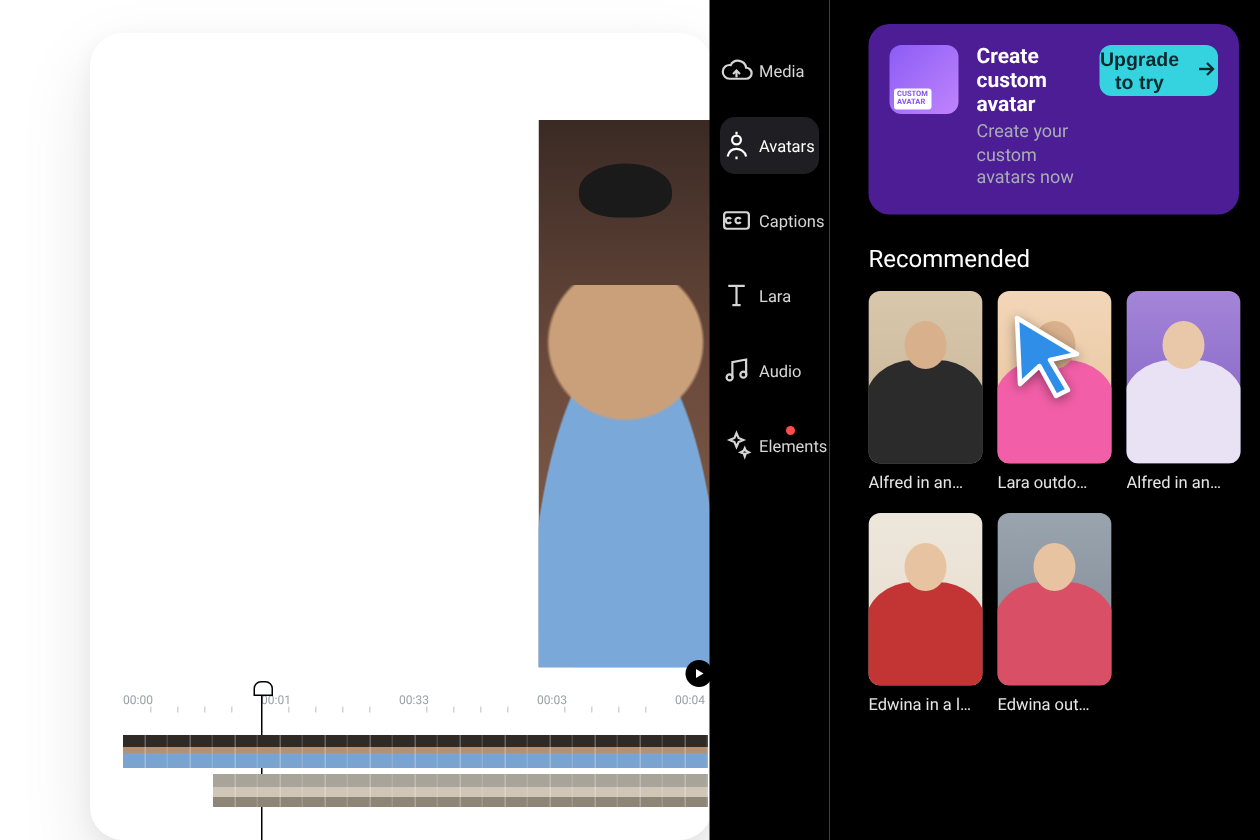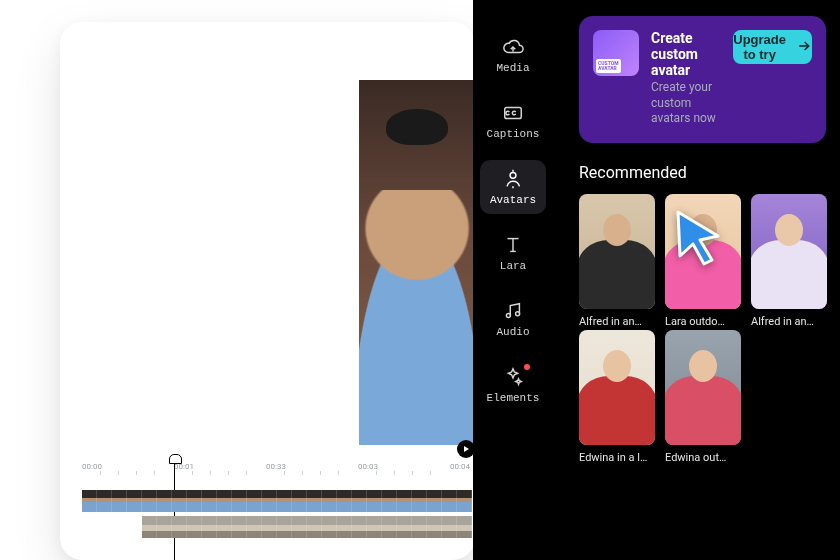--- a/index.html
+++ b/index.html
@@ -82,22 +82,22 @@
   .thumb.b { background:linear-gradient(180deg,#a9a49a 0 40%, #cfc6b8 40% 70%, #8e8577 70% 100%); }
 
   
   .nav-strip {
     position:absolute; left:473px; top:0; width:80px; height:560px;
     background:#000; border-top-left-radius:0;
     display:flex; flex-direction:column; align-items:center;
     padding-top:28px; gap:12px;
   }
   .nav-item {
-    width:66px; display:flex; flex-direction:column; align-items:center; gap:4px;
-    color:#d6d6d6; font-size:11px; padding:8px 0; border-radius:10px; cursor:pointer; position:relative;font-family:Liberation Mono, monospace;
+    width:66px; display:flex; flex-direction:row; align-items:center; gap:4px;
+    color:#d6d6d6; font-size:11px; padding:8px 0; border-radius:10px; cursor:pointer; position:relative;
   }
   .nav-item.active { background:#1f1f23; color:#fff; }
   .nav-icon { width:22px; height:22px; display:flex; align-items:center; justify-content:center; }
   .nav-icon svg { width:22px; height:22px; stroke:#d6d6d6; fill:none; stroke-width:1.6; }
   .nav-item.active .nav-icon svg { stroke:#fff; }
   .notif-dot { position:absolute; top:6px; right:16px; width:6px; height:6px; border-radius:50%; background:#ff4d4d; }
 
   
   .panel {
     position:absolute; left:553px; top:0; right:0; height:560px;
@@ -122,21 +122,21 @@
   .promo-title { font-size:14px; font-weight:700; }
   .promo-sub { font-size:12px; color:#a7adb5; margin-top:2px; line-height:1.3; }
   .upgrade-btn {
     background:#35d3e0; color:#062a2e; font-weight:700; font-size:13px;
     border:none; border-radius:8px; height:34px; cursor:pointer;
     display:flex; align-items:center; justify-content:center; gap:10px;
   }
 
   .section-title { font-size:16px; font-weight:400; margin:20px 0 12px; }
 
-  .grid { display:grid; grid-template-columns:repeat(3, 76px); gap:2px 10px; }
+  .grid { display:grid; grid-template-columns:repeat(3, 76px); gap:14px 10px; }
   .card { display:flex; flex-direction:column; gap:6px; cursor:pointer; }
   .av {
     width:76px; height:115px; border-radius:8px; background:#222; position:relative; overflow:hidden;
   }
   .av .bg { position:absolute; inset:0; }
   .av .head {
     position:absolute; left:50%; transform:translateX(-50%);
     top:18%; width:28px; height:32px; border-radius:50%; background:#d8b08c;
   }
   .av .body {
@@ -261,40 +261,40 @@
     <div class="nav-item">
       <span class="nav-icon">
         <svg viewBox="0 0 24 24">
             <path d="M7 18a5 5 0 1 1 .8-9.94A6 6 0 0 1 19 10a4 4 0 0 1 0 8H7z"></path>
             <path d="M12 12v5"></path>
             <path d="M9.5 14.5 12 12l2.5 2.5"></path>
           </svg>
       </span>
       <span>Media</span>
     </div>
-    <div class="nav-item">
-      <span class="nav-icon">
-        <svg viewBox="0 0 24 24">
-            <rect x="3" y="6" width="18" height="12" rx="2"></rect>
-            <path d="M8 13a2 2 0 1 1 0-2"></path>
-            <path d="M15 13a2 2 0 1 1 0-2"></path>
-          </svg>
-      </span>
-      <span>Captions</span>
-    </div>
     <div class="nav-item active">
       <span class="nav-icon">
         <svg viewBox="0 0 24 24">
             <circle cx="12" cy="8" r="3.2"></circle>
             <path d="M5.5 20c1-4 4-5.5 6.5-5.5S18 16 19 20"></path>
             <path d="M12 2v2"></path>
             <path d="M12 20v2"></path>
           </svg>
       </span>
       <span>Avatars</span>
+    </div>
+    <div class="nav-item">
+      <span class="nav-icon">
+        <svg viewBox="0 0 24 24">
+            <rect x="3" y="6" width="18" height="12" rx="2"></rect>
+            <path d="M8 13a2 2 0 1 1 0-2"></path>
+            <path d="M15 13a2 2 0 1 1 0-2"></path>
+          </svg>
+      </span>
+      <span>Captions</span>
     </div>
     <div class="nav-item">
       <span class="nav-icon">
         <svg viewBox="0 0 24 24">
             <path d="M6 5h12"></path>
             <path d="M12 5v14"></path>
             <path d="M9 19h6"></path>
           </svg>
       </span>
       <span>Lara</span>

